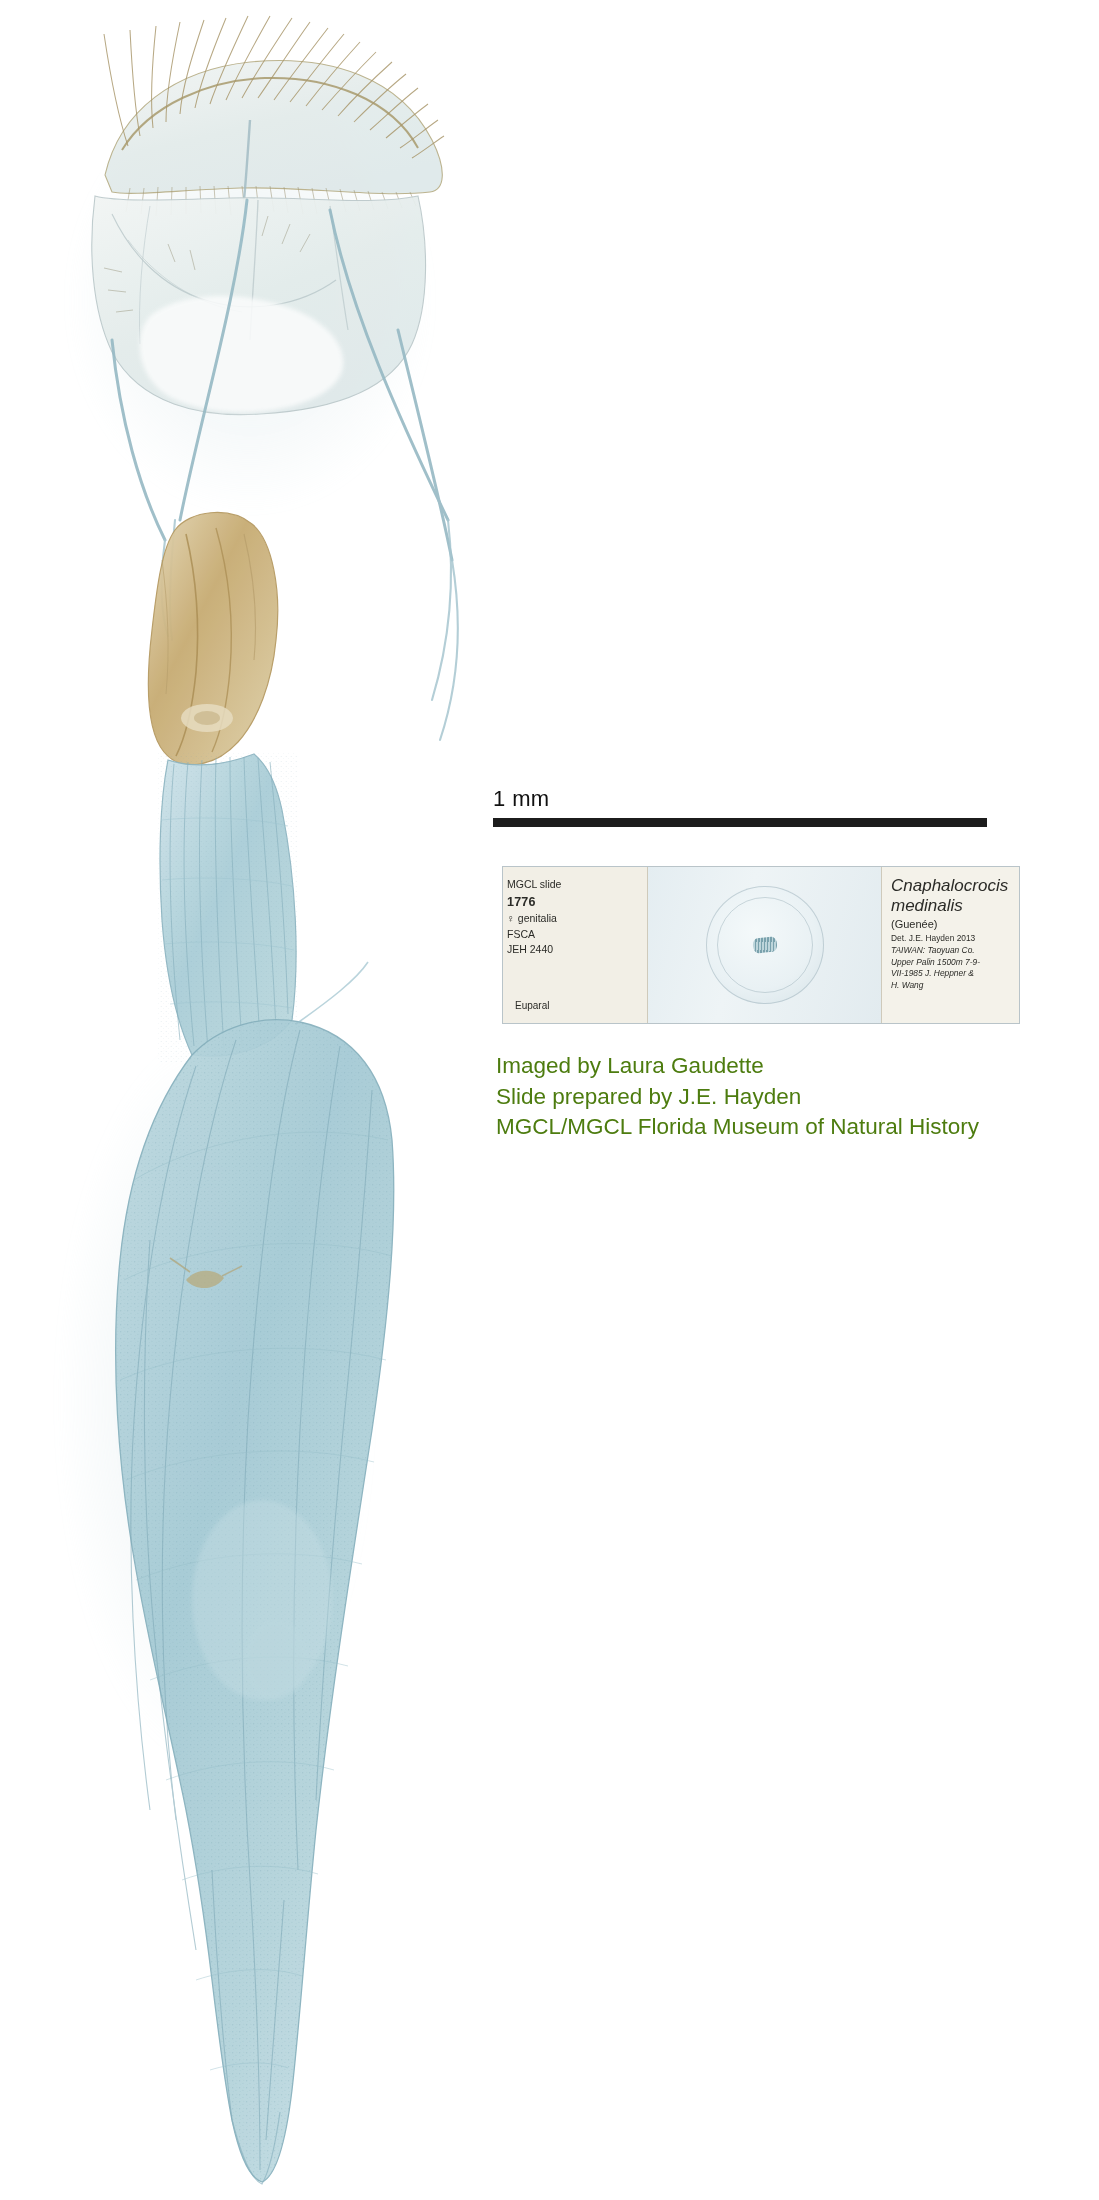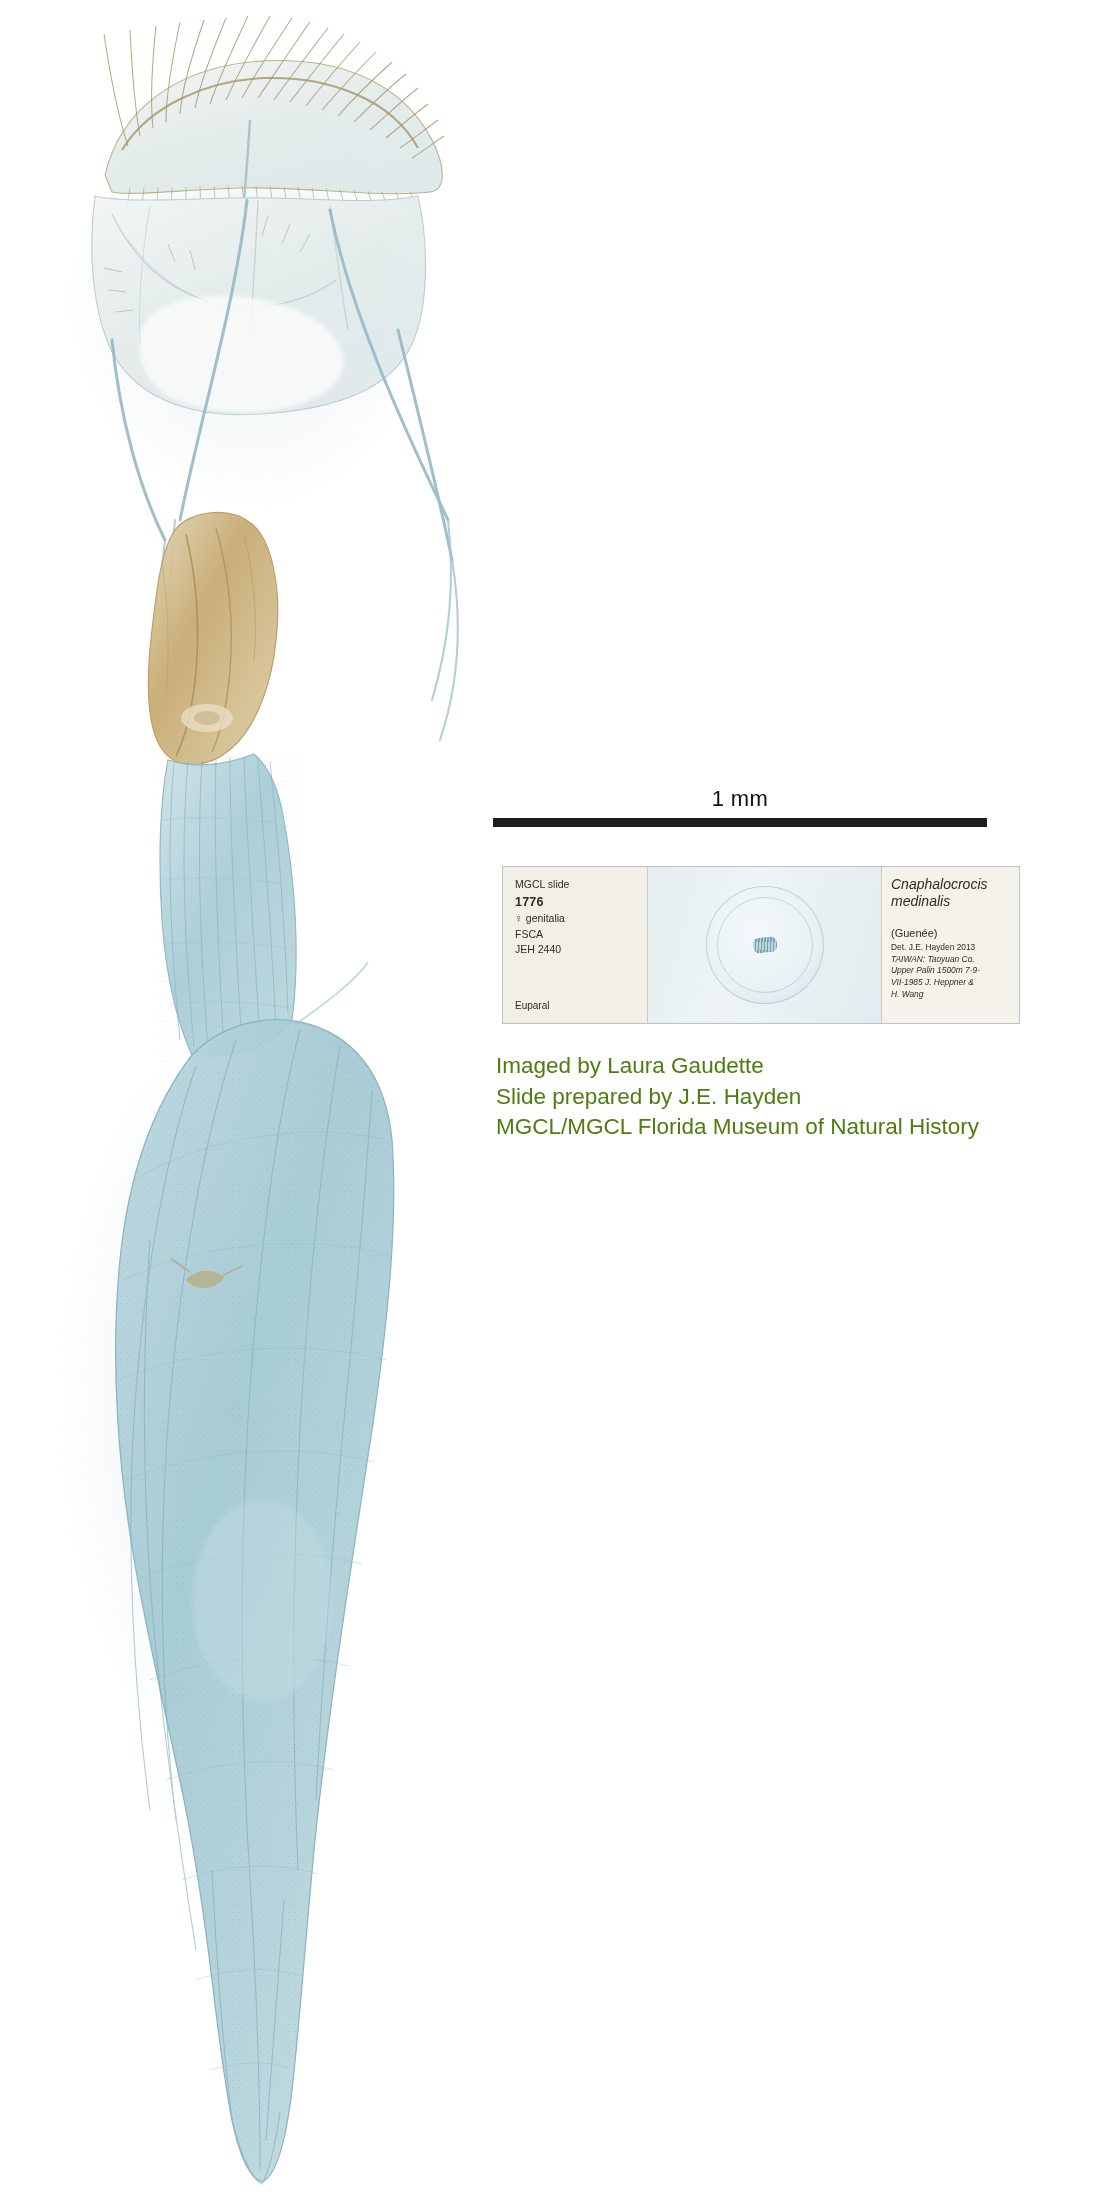--- a/index.html
+++ b/index.html
@@ -30,21 +30,20 @@
   }
 
   
   #scale-bar-group {
     position: absolute;
     left: 493px;
     top: 786px;
     width: 494px;
   }
   #scale-bar-label {
-    text-align: center;
     font-size: 22px;
     color: #111111;
     letter-spacing: 0.4px;
     margin-bottom: 6px;
   }
   #scale-bar-line {
     width: 494px;
     height: 9px;
     background: #1c1c1c;
   }
@@ -62,21 +61,21 @@
     display: flex;
     flex-direction: row;
     overflow: hidden;
   }
   #slide-label-left {
     width: 145px;
     height: 100%;
     background: #f2efe6;
     border-right: 1px solid #cfcabb;
     box-sizing: border-box;
-    padding: 10px 8px 8px 12px;
+    padding: 10px 8px 8px 4px;
     font-size: 10.5px;
     line-height: 1.48;
     color: #2b2b27;
     position: relative;
   }
   #slide-label-left .bold {
     font-weight: bold;
     font-size: 12.5px;
     letter-spacing: 0.2px;
   }
@@ -131,24 +130,24 @@
     background: #f4f2ea;
     border-left: 1px solid #cfcabb;
     box-sizing: border-box;
     padding: 9px 7px 8px 9px;
     font-size: 8.4px;
     line-height: 1.42;
     color: #2b2b27;
   }
   #slide-label-right .sciname {
     font-style: italic;
-    font-size: 14px;
+    font-size: 17px;
     line-height: 1.18;
     display: block;
-    margin-bottom: 17px;
+    margin-bottom: 1px;
   }
   #slide-label-right .author {
     font-size: 11px;
     display: block;
   }
   #slide-label-right .det {
     display: block;
   }
   #slide-label-right .loc {
     display: block;

